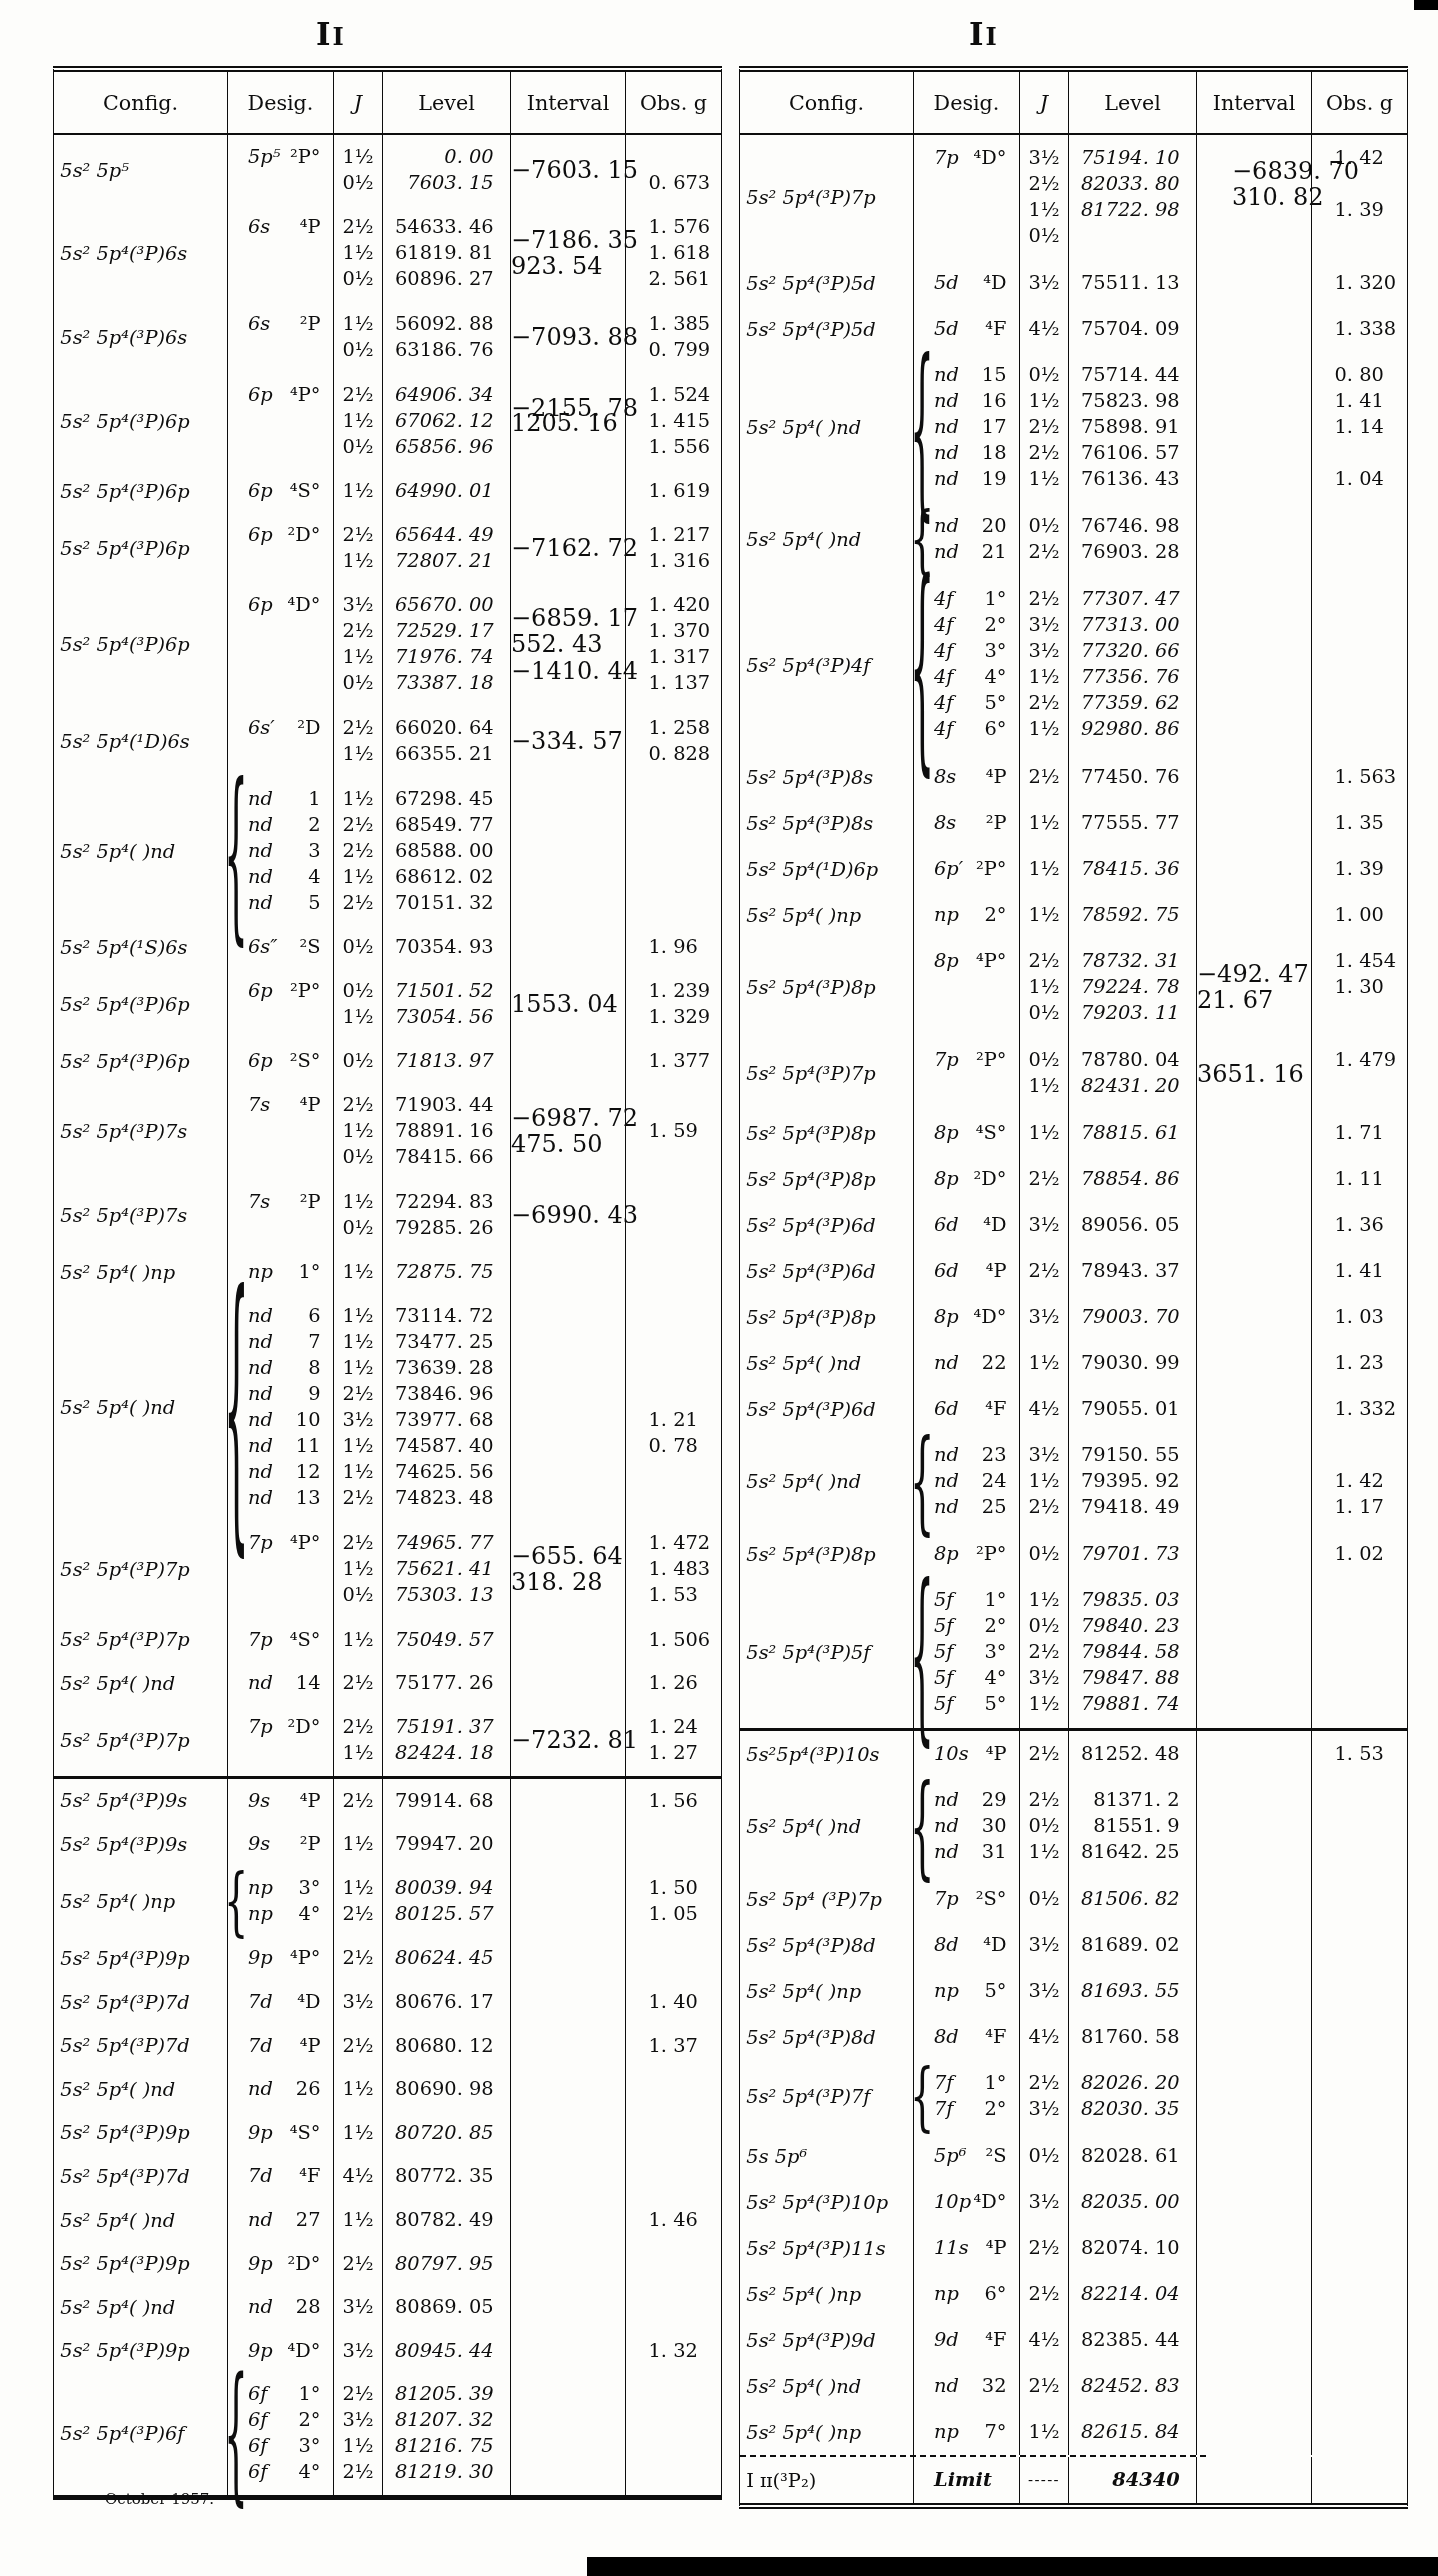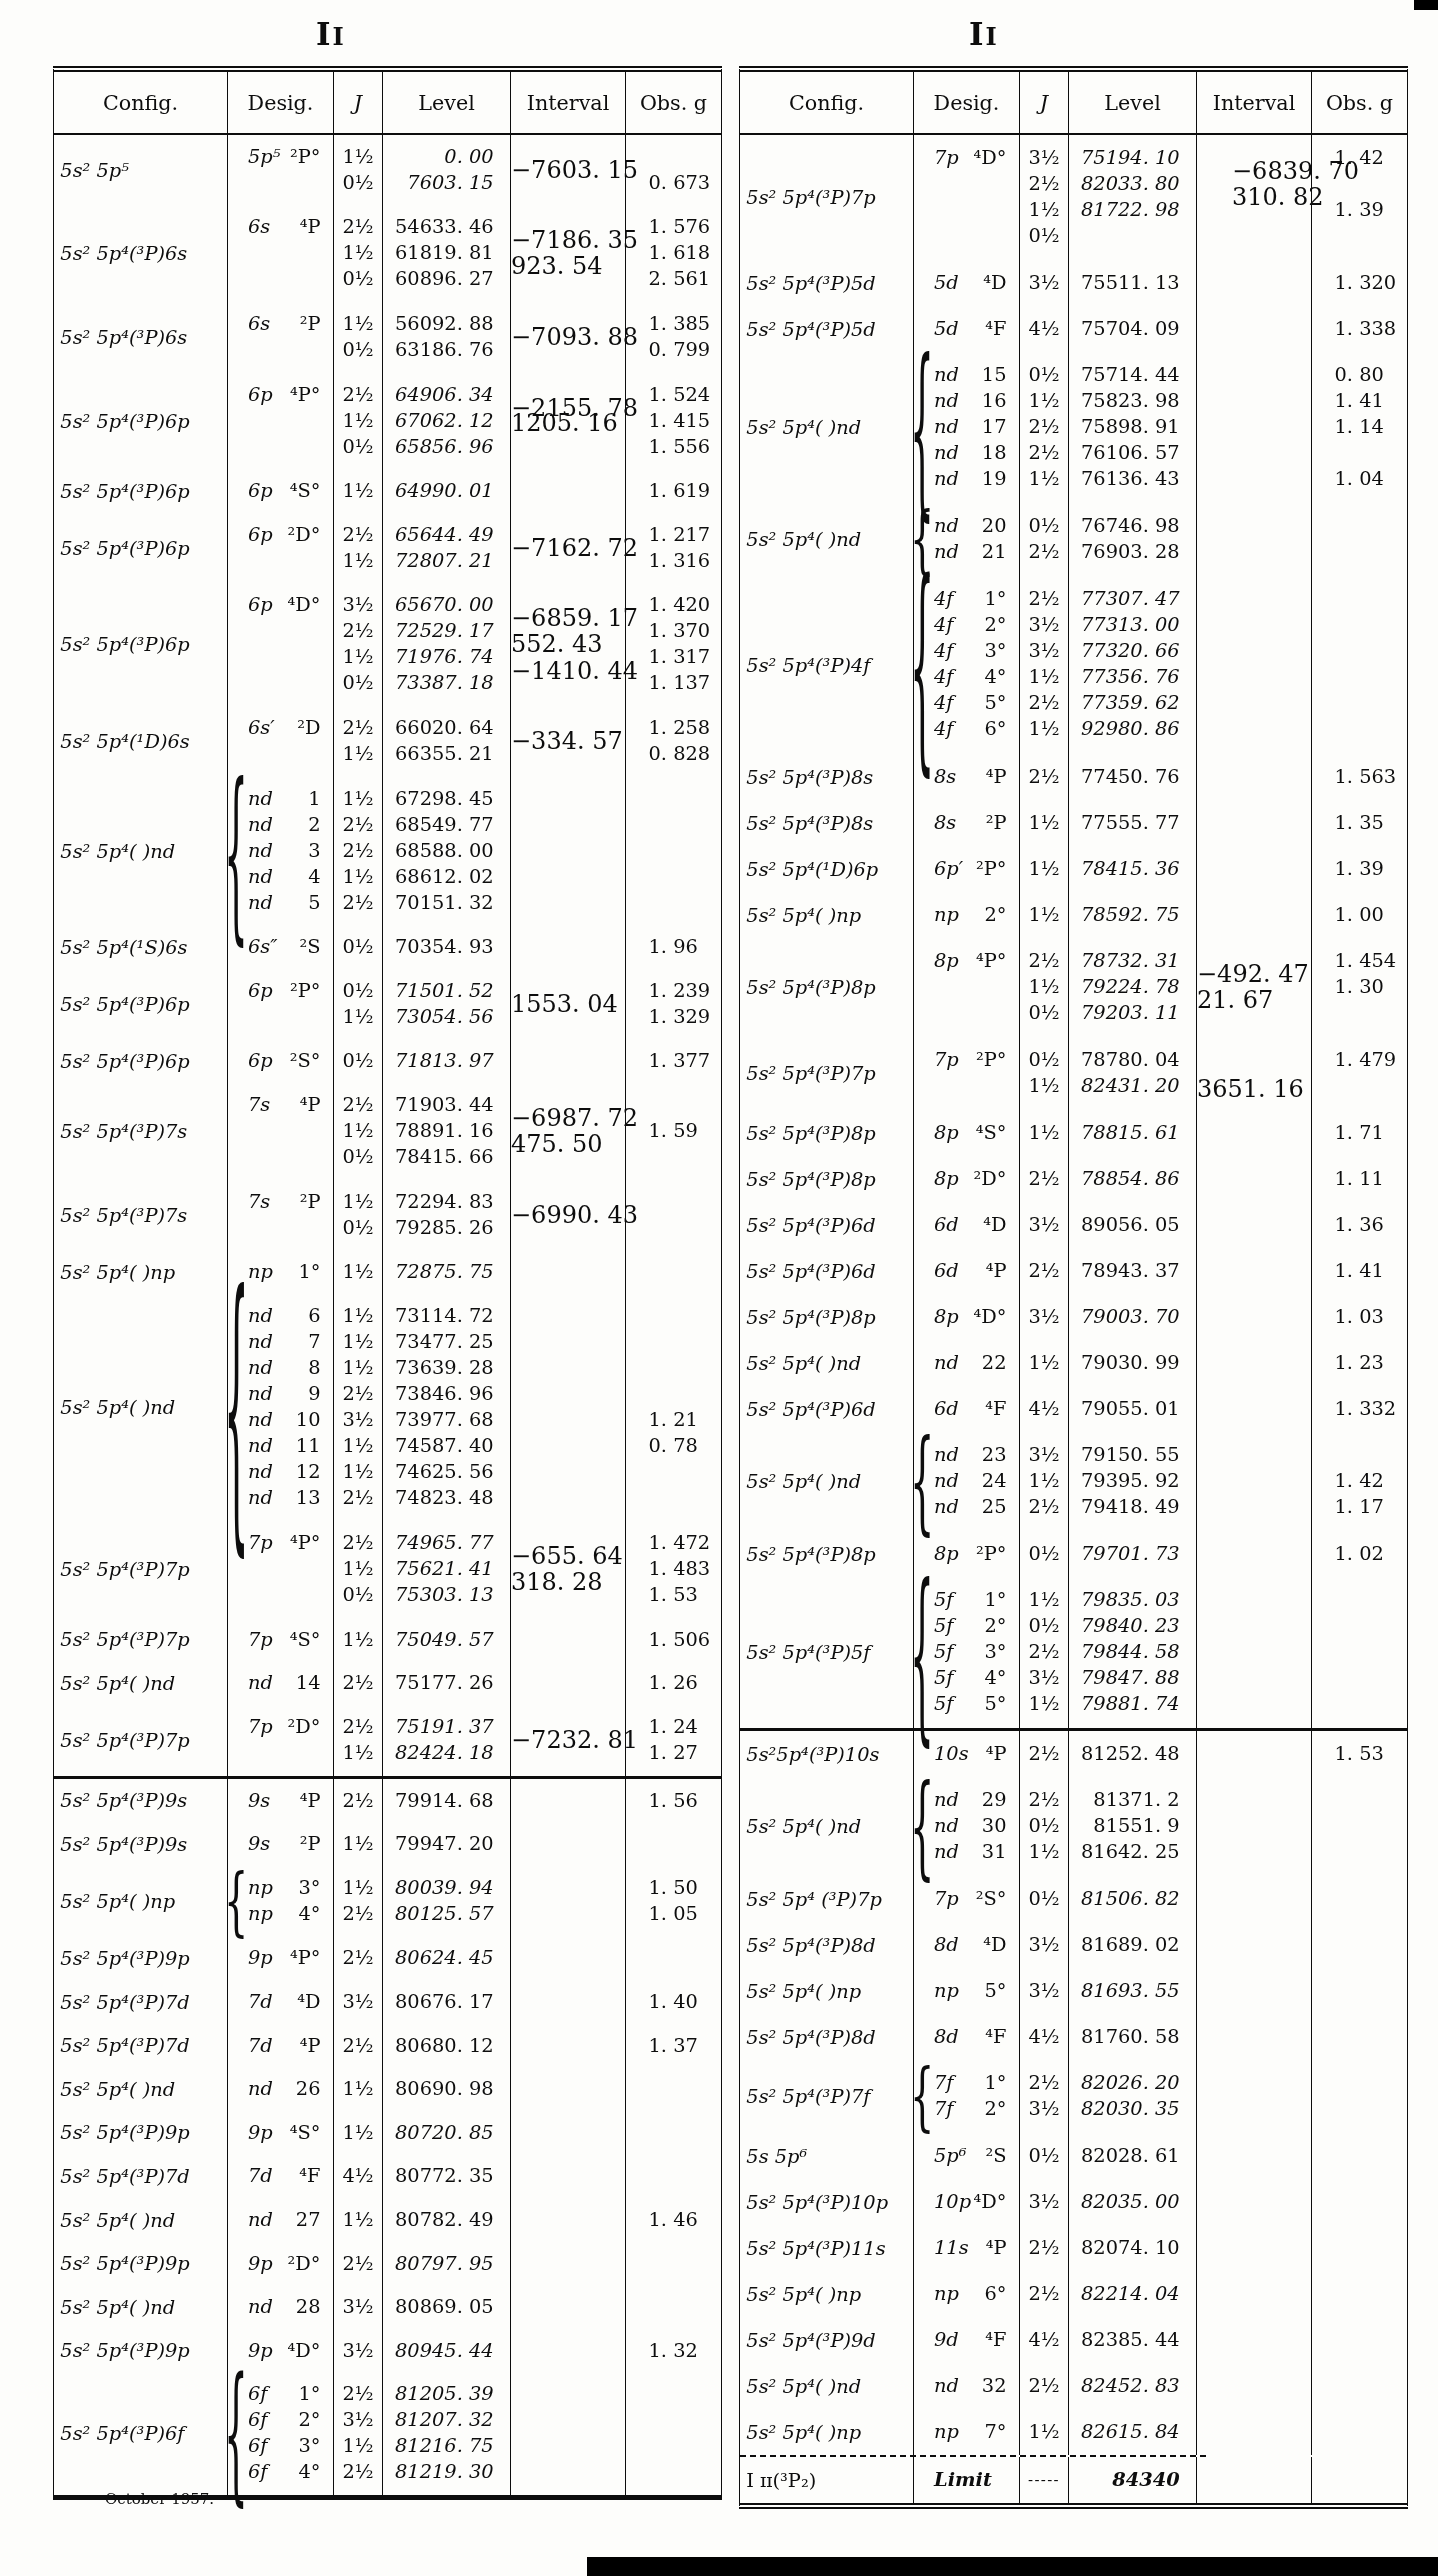--- a/index.html
+++ b/index.html
@@ -1618,21 +1618,21 @@
         <div class="cell c2">
           <div class="line jl">0½</div>
           <div class="line jl">1½</div>
         </div>
         <div class="cell c3">
           <div class="line lv">78780. 04</div>
           <div class="line lv it">82431. 20</div>
         </div>
         <div class="cell c4">
           <div class="wrap" style="height: 53px;">
-            <div class="iline" style="top: 29px;">3651. 16</div>
+            <div class="iline" style="top: 14px;">3651. 16</div>
           </div>
         </div>
         <div class="cell c5">
           <div class="line gv">1. 479</div>
           <div class="line gv"></div>
         </div>
       </div>
       <div class="group">
         <div class="cell c0 body">
           <span class="cfg">5s² 5p⁴(³P)8p</span>

